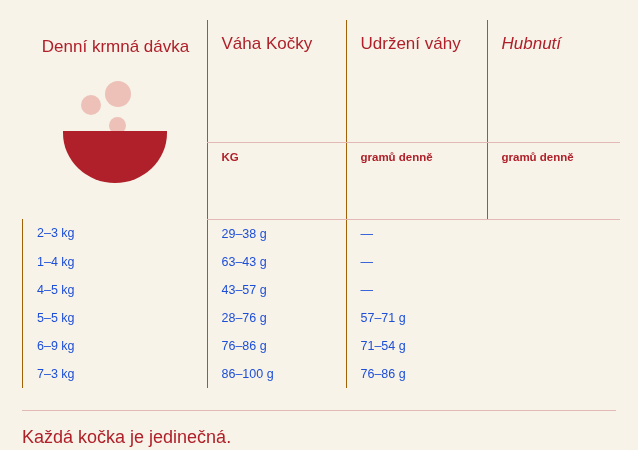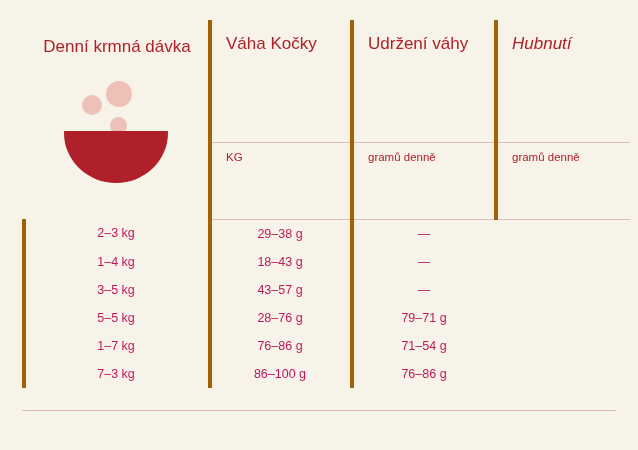--- a/index.html
+++ b/index.html
@@ -33,21 +33,21 @@
     vertical-align: top;
     text-align: left;
     padding: 0;
   }
   .col-promo { width: 184px; }
   .col-a { width: 138px; }
   .col-b { width: 140px; }
   .col-c { width: 132px; font-style: italic; }
 
   .vline {
-    border-left: 4px solid #a16207;
+    border-left: 1px solid #a16207;
   }
   .hline {
     border-bottom: 1px solid #e3b9b5;
   }
 
   .head-cell {
     padding: 14px 12px 12px 14px;
     font-size: 17px;
     line-height: 1.18;
     color: #b0202a;
@@ -55,26 +55,26 @@
   .head-cell.promo {
     text-align: center;
     padding-top: 16px;
     font-size: 17px;
     line-height: 1.25;
   }
   .sub-cell {
     padding: 8px 12px 8px 14px;
     font-size: 11.5px;
     color: #b0202a;
+    font-weight: bold;
   }
   .data-cell {
     padding: 7px 16px 7px 14px;
     font-size: 12.5px;
-    color: #be185d;
-    text-align: center;
+    color: #1d4ed8;
   }
   .dash {
     letter-spacing: 0;
   }
 
   
   .bowl-wrap {
     position: relative;
     width: 184px;
     height: 150px;
@@ -163,51 +163,51 @@
           </td>
       <td class="vline">
             <div class="data-cell dash">—</div>
           </td>
     </tr>
     <tr>
       <td class="vline">
             <div class="data-cell">1–4 kg</div>
           </td>
       <td class="vline">
-            <div class="data-cell">18–43 g</div>
+            <div class="data-cell">63–43 g</div>
           </td>
       <td class="vline">
             <div class="data-cell dash">—</div>
           </td>
     </tr>
     <tr>
       <td class="vline">
-            <div class="data-cell">3–5 kg</div>
+            <div class="data-cell">4–5 kg</div>
           </td>
       <td class="vline">
             <div class="data-cell">43–57 g</div>
           </td>
       <td class="vline">
             <div class="data-cell dash">—</div>
           </td>
     </tr>
     <tr>
       <td class="vline">
             <div class="data-cell">5–5 kg</div>
           </td>
       <td class="vline">
             <div class="data-cell">28–76 g</div>
           </td>
       <td class="vline">
-            <div class="data-cell">79–71 g</div>
-          </td>
-    </tr>
-    <tr>
-      <td class="vline">
-            <div class="data-cell">1–7 kg</div>
+            <div class="data-cell">57–71 g</div>
+          </td>
+    </tr>
+    <tr>
+      <td class="vline">
+            <div class="data-cell">6–9 kg</div>
           </td>
       <td class="vline">
             <div class="data-cell">76–86 g</div>
           </td>
       <td class="vline">
             <div class="data-cell">71–54 g</div>
           </td>
     </tr>
     <tr>
       <td class="vline">
@@ -219,14 +219,18 @@
       <td class="vline">
             <div class="data-cell">76–86 g</div>
           </td>
     </tr>
   </tbody>
     </table>
 
   <div class="gap-a"></div>
   <div class="divider"></div>
 
+  <div class="section">
+    <div class="headline">Každá kočka je jedinečná.</div>
+
+  </div>
 
 </div>
 
 </body></html>

